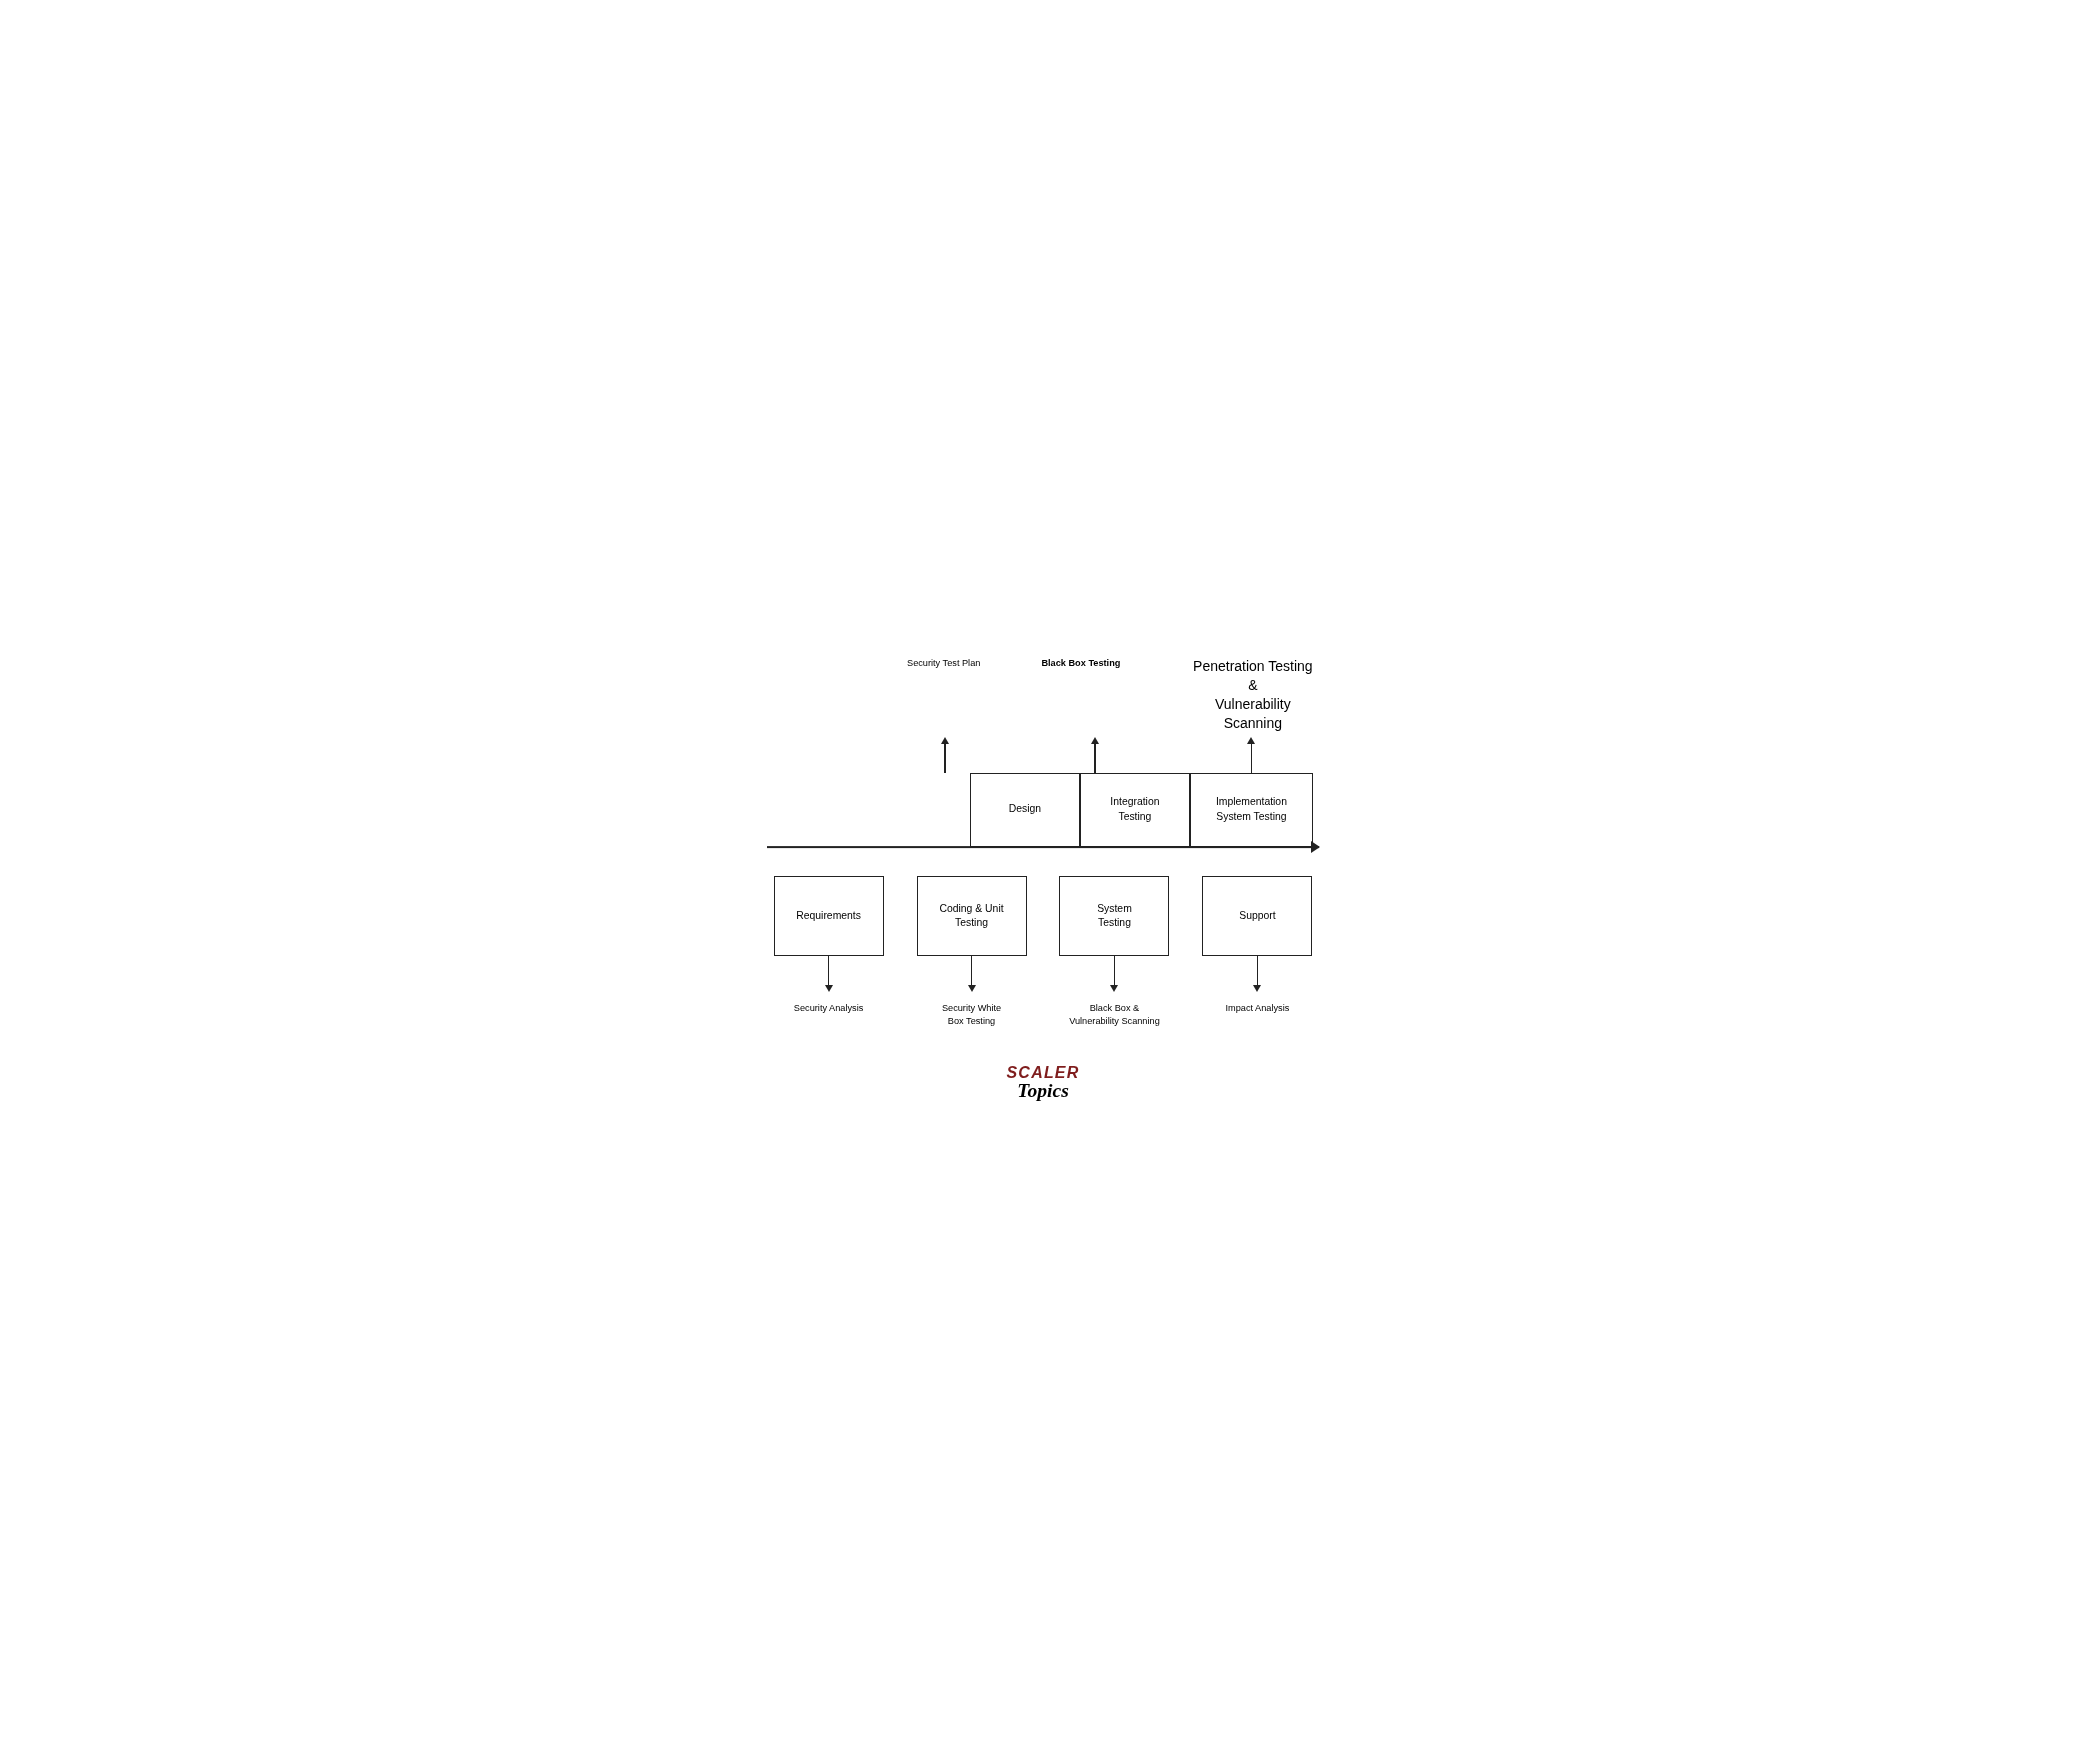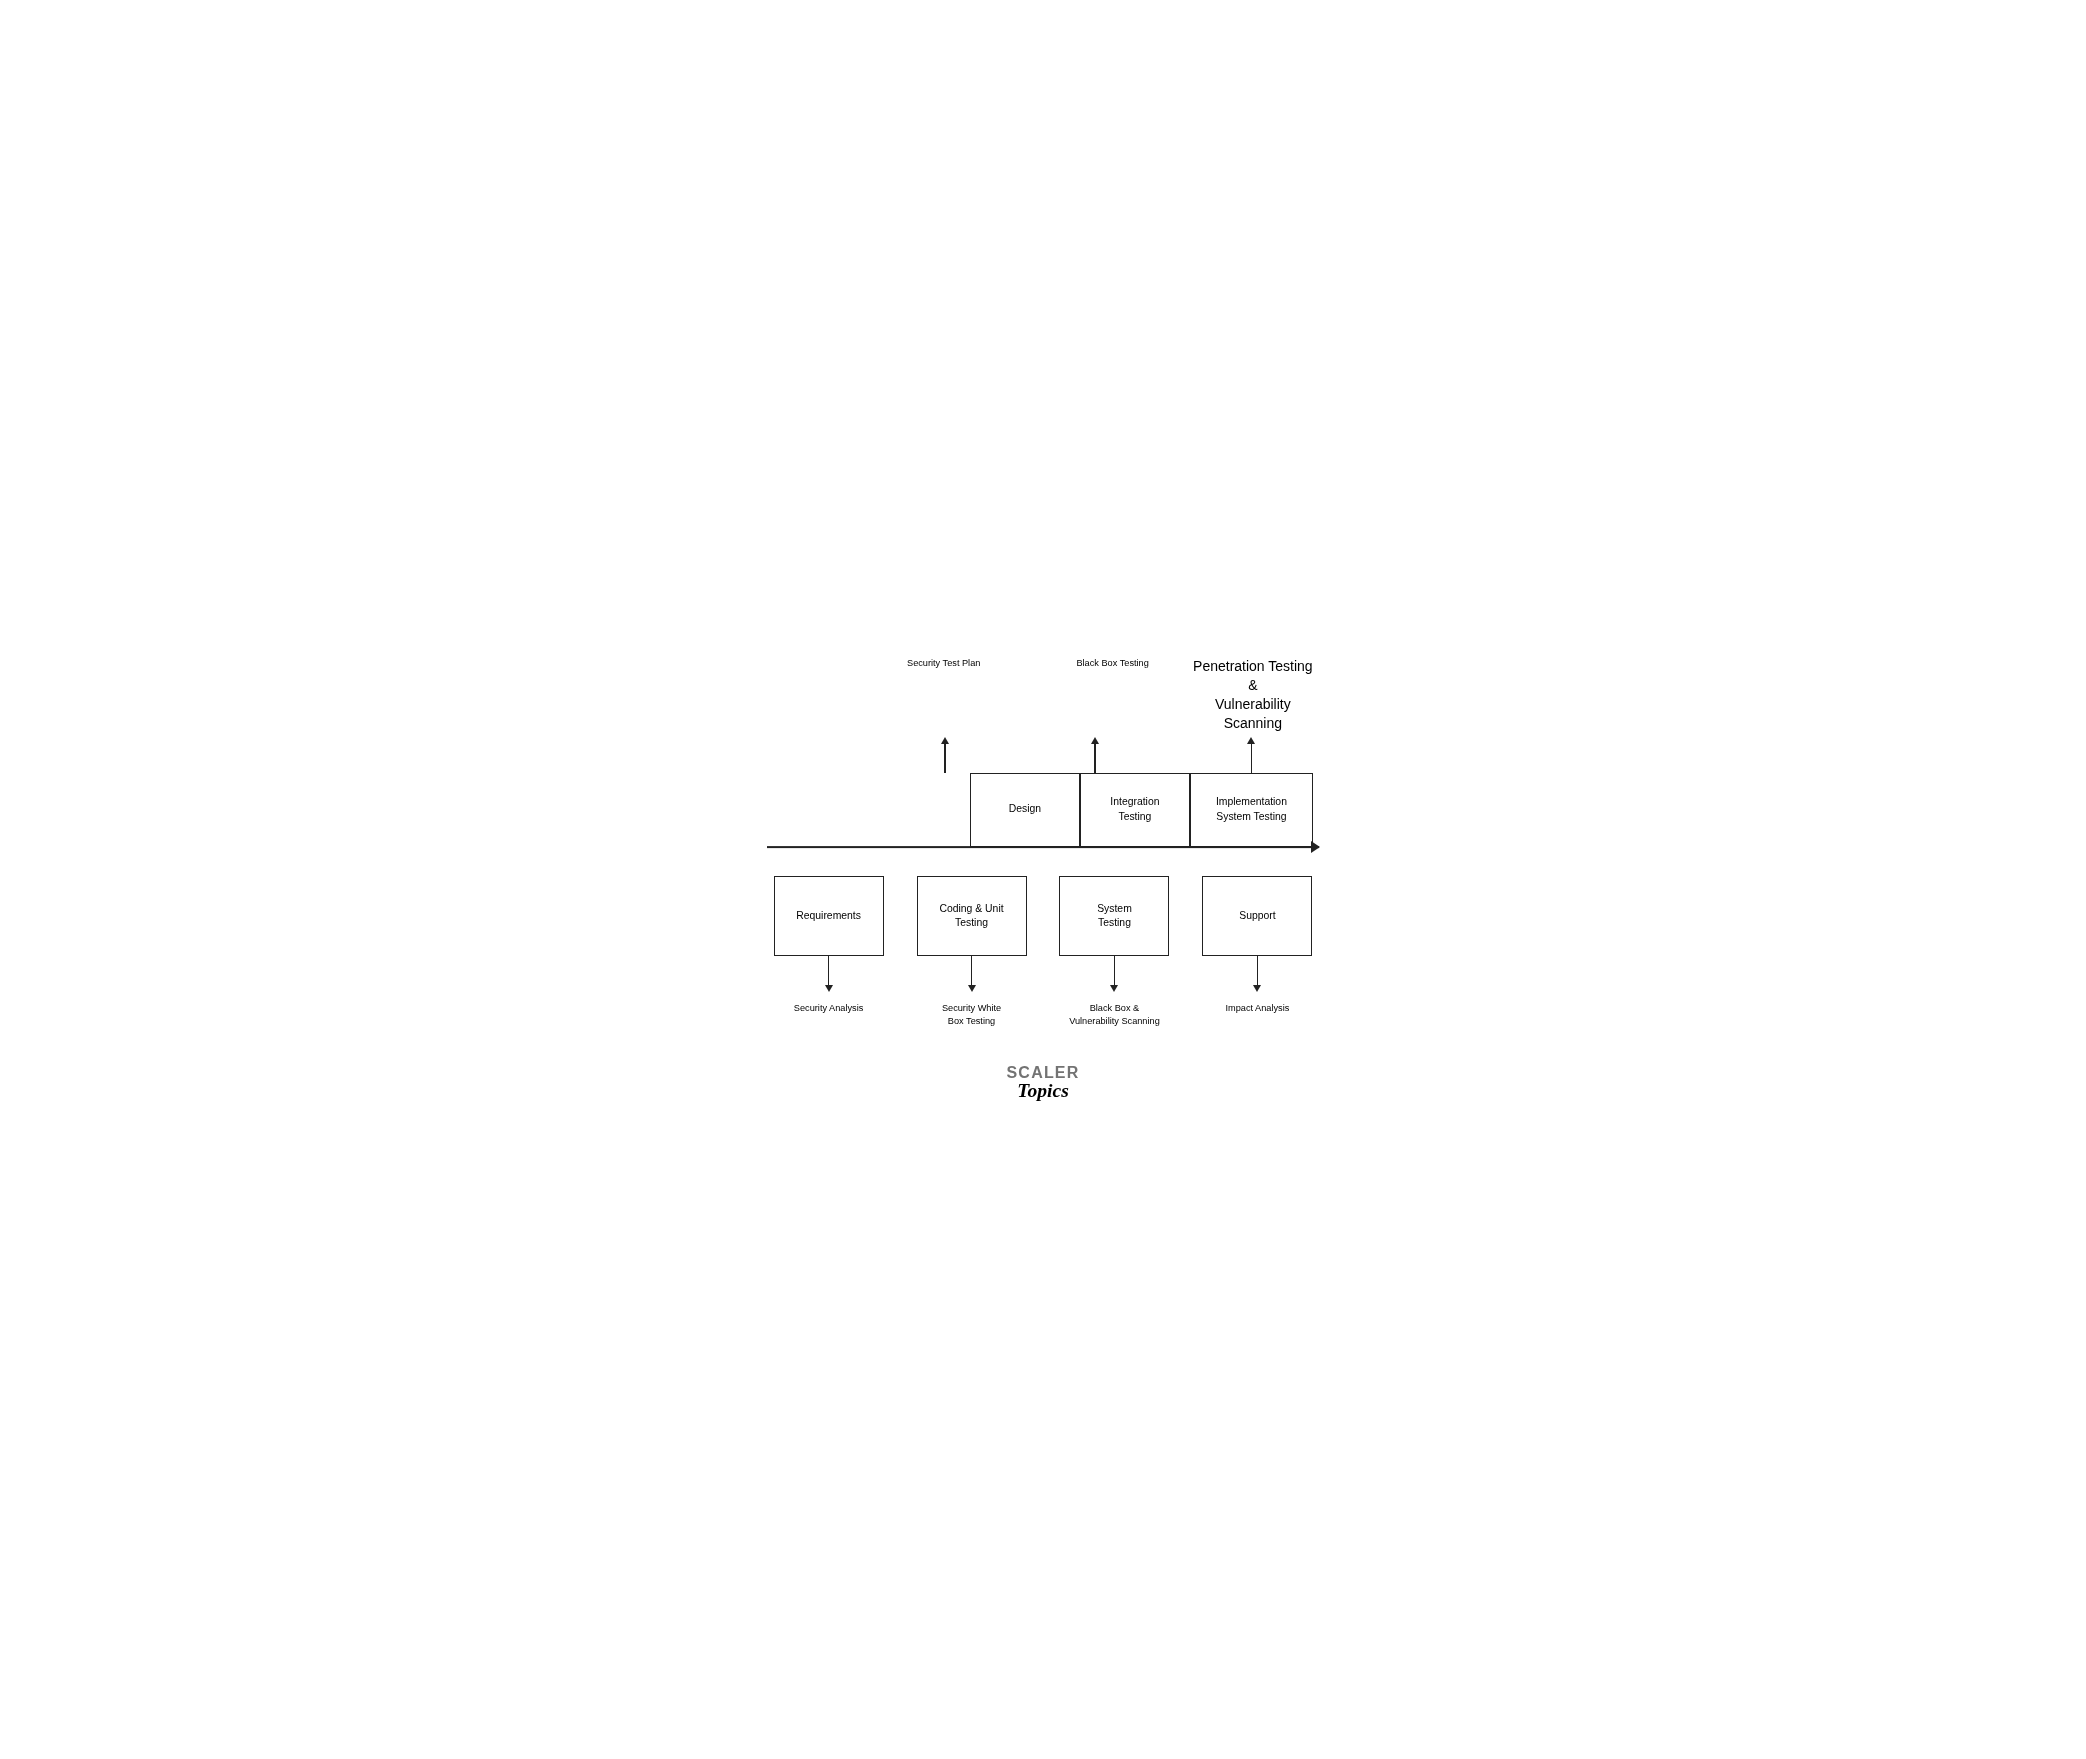--- a/index.html
+++ b/index.html
@@ -125,22 +125,23 @@
       align-items: center;
     }
     .logo-area {
       text-align: center;
       margin-top: 37px;
     }
     .logo-scaler {
       font-size: 16px;
       font-weight: 900;
       letter-spacing: 1.2px;
-      color: #737373;
+      color: #7f1d1d;
       display: block;
+      font-style: italic;
     }
     .logo-topics {
       font-size: 19.6px;
       color: #000000;
       font-style: italic;
       font-family: 'Georgia', cursive;
       display: block;
       font-weight: 600;
       margin-top: -2.5px;
     }
@@ -149,21 +150,21 @@
 <body>
 
 <div class="diagram-container">
 
   <div class="top-section-layout">
 
     <div style="display:flex; padding-left:123px; justify-content:space-between; padding-right:6.1px; margin-bottom:8.6px;gap:44px;">
       <div style="width:110px; text-align:center; font-size:9.2px; font-weight:500; line-height:1.35;">
         <span>Security Test Plan</span>
       </div>
-      <div style="width:110px; text-align:right; font-size:9.2px; font-weight:400; line-height:1.35;">
+      <div style="width:110px; text-align:left; font-size:9.2px; font-weight:700; line-height:1.35;">
         <span>Black Box Testing</span>
       </div>
       <div style="width:123px; text-align:center; font-size:14px; font-weight:500; line-height:1.35;">
         Penetration Testing &amp;<br>Vulnerability Scanning
       </div>
     </div>
 
     <div style="display:flex; padding-left:123px; justify-content:space-between; padding-right:6.1px;">
       <div class="arrow-up">
         <div class="arrow-up-line"></div>

